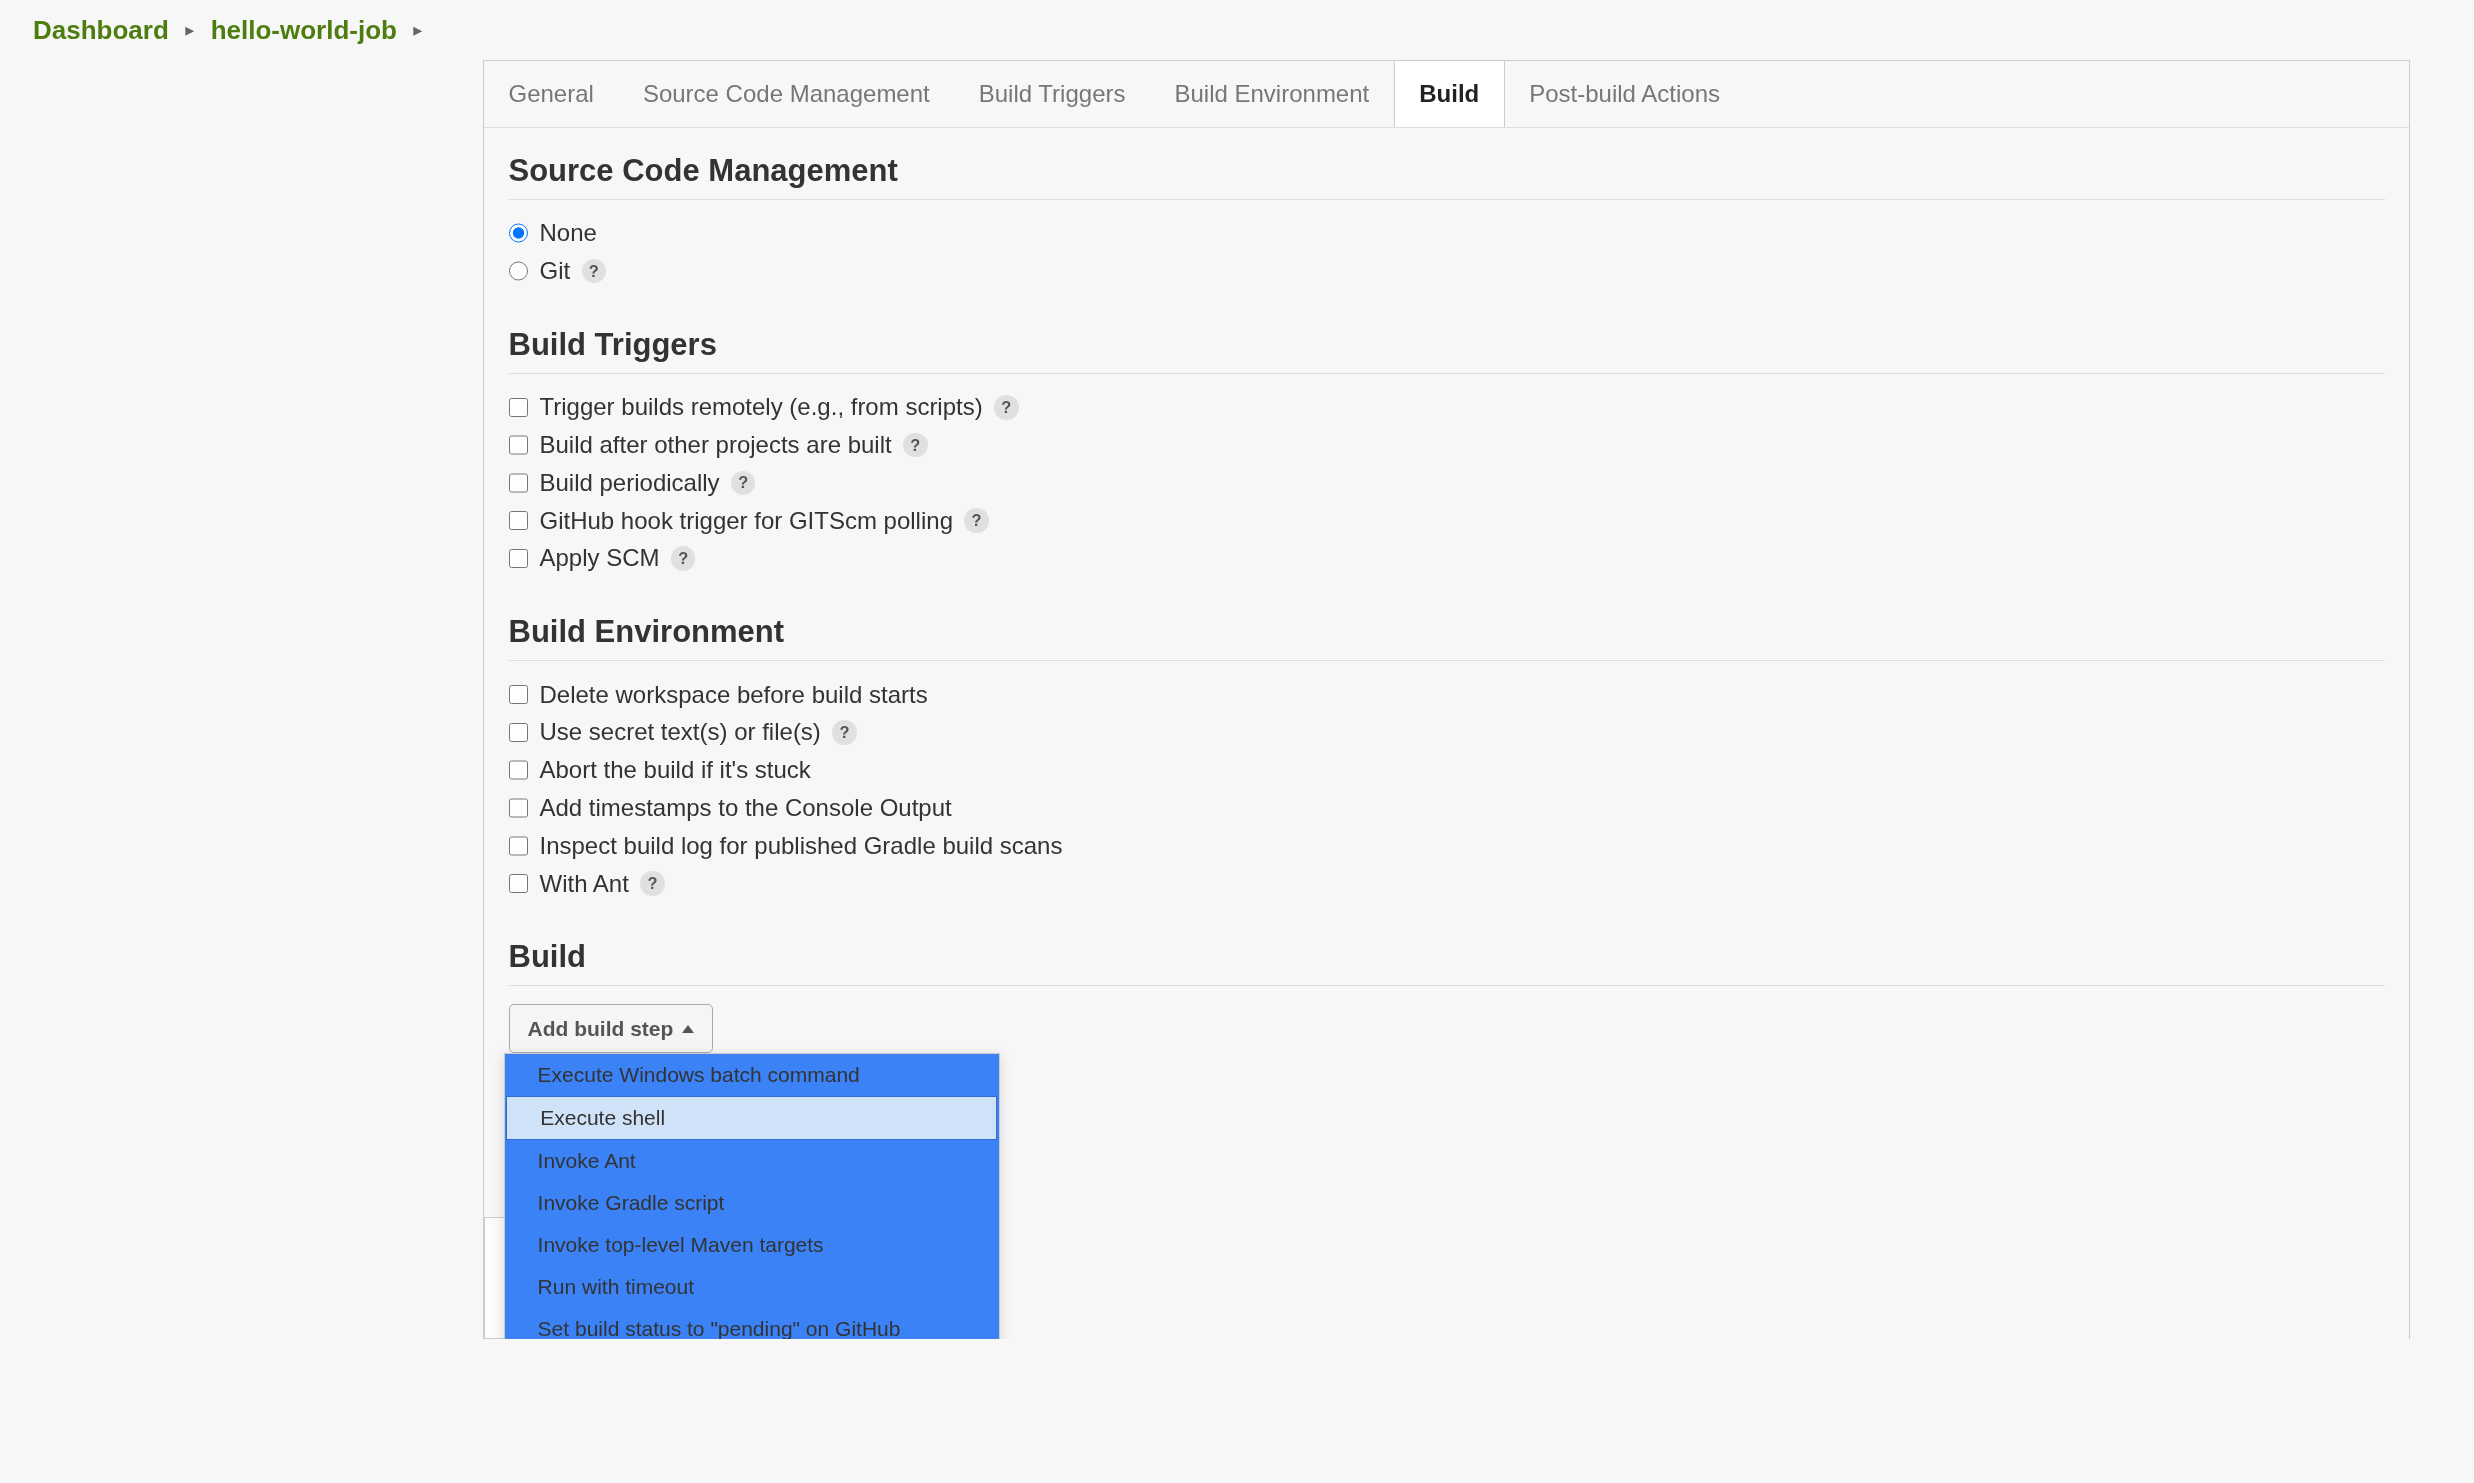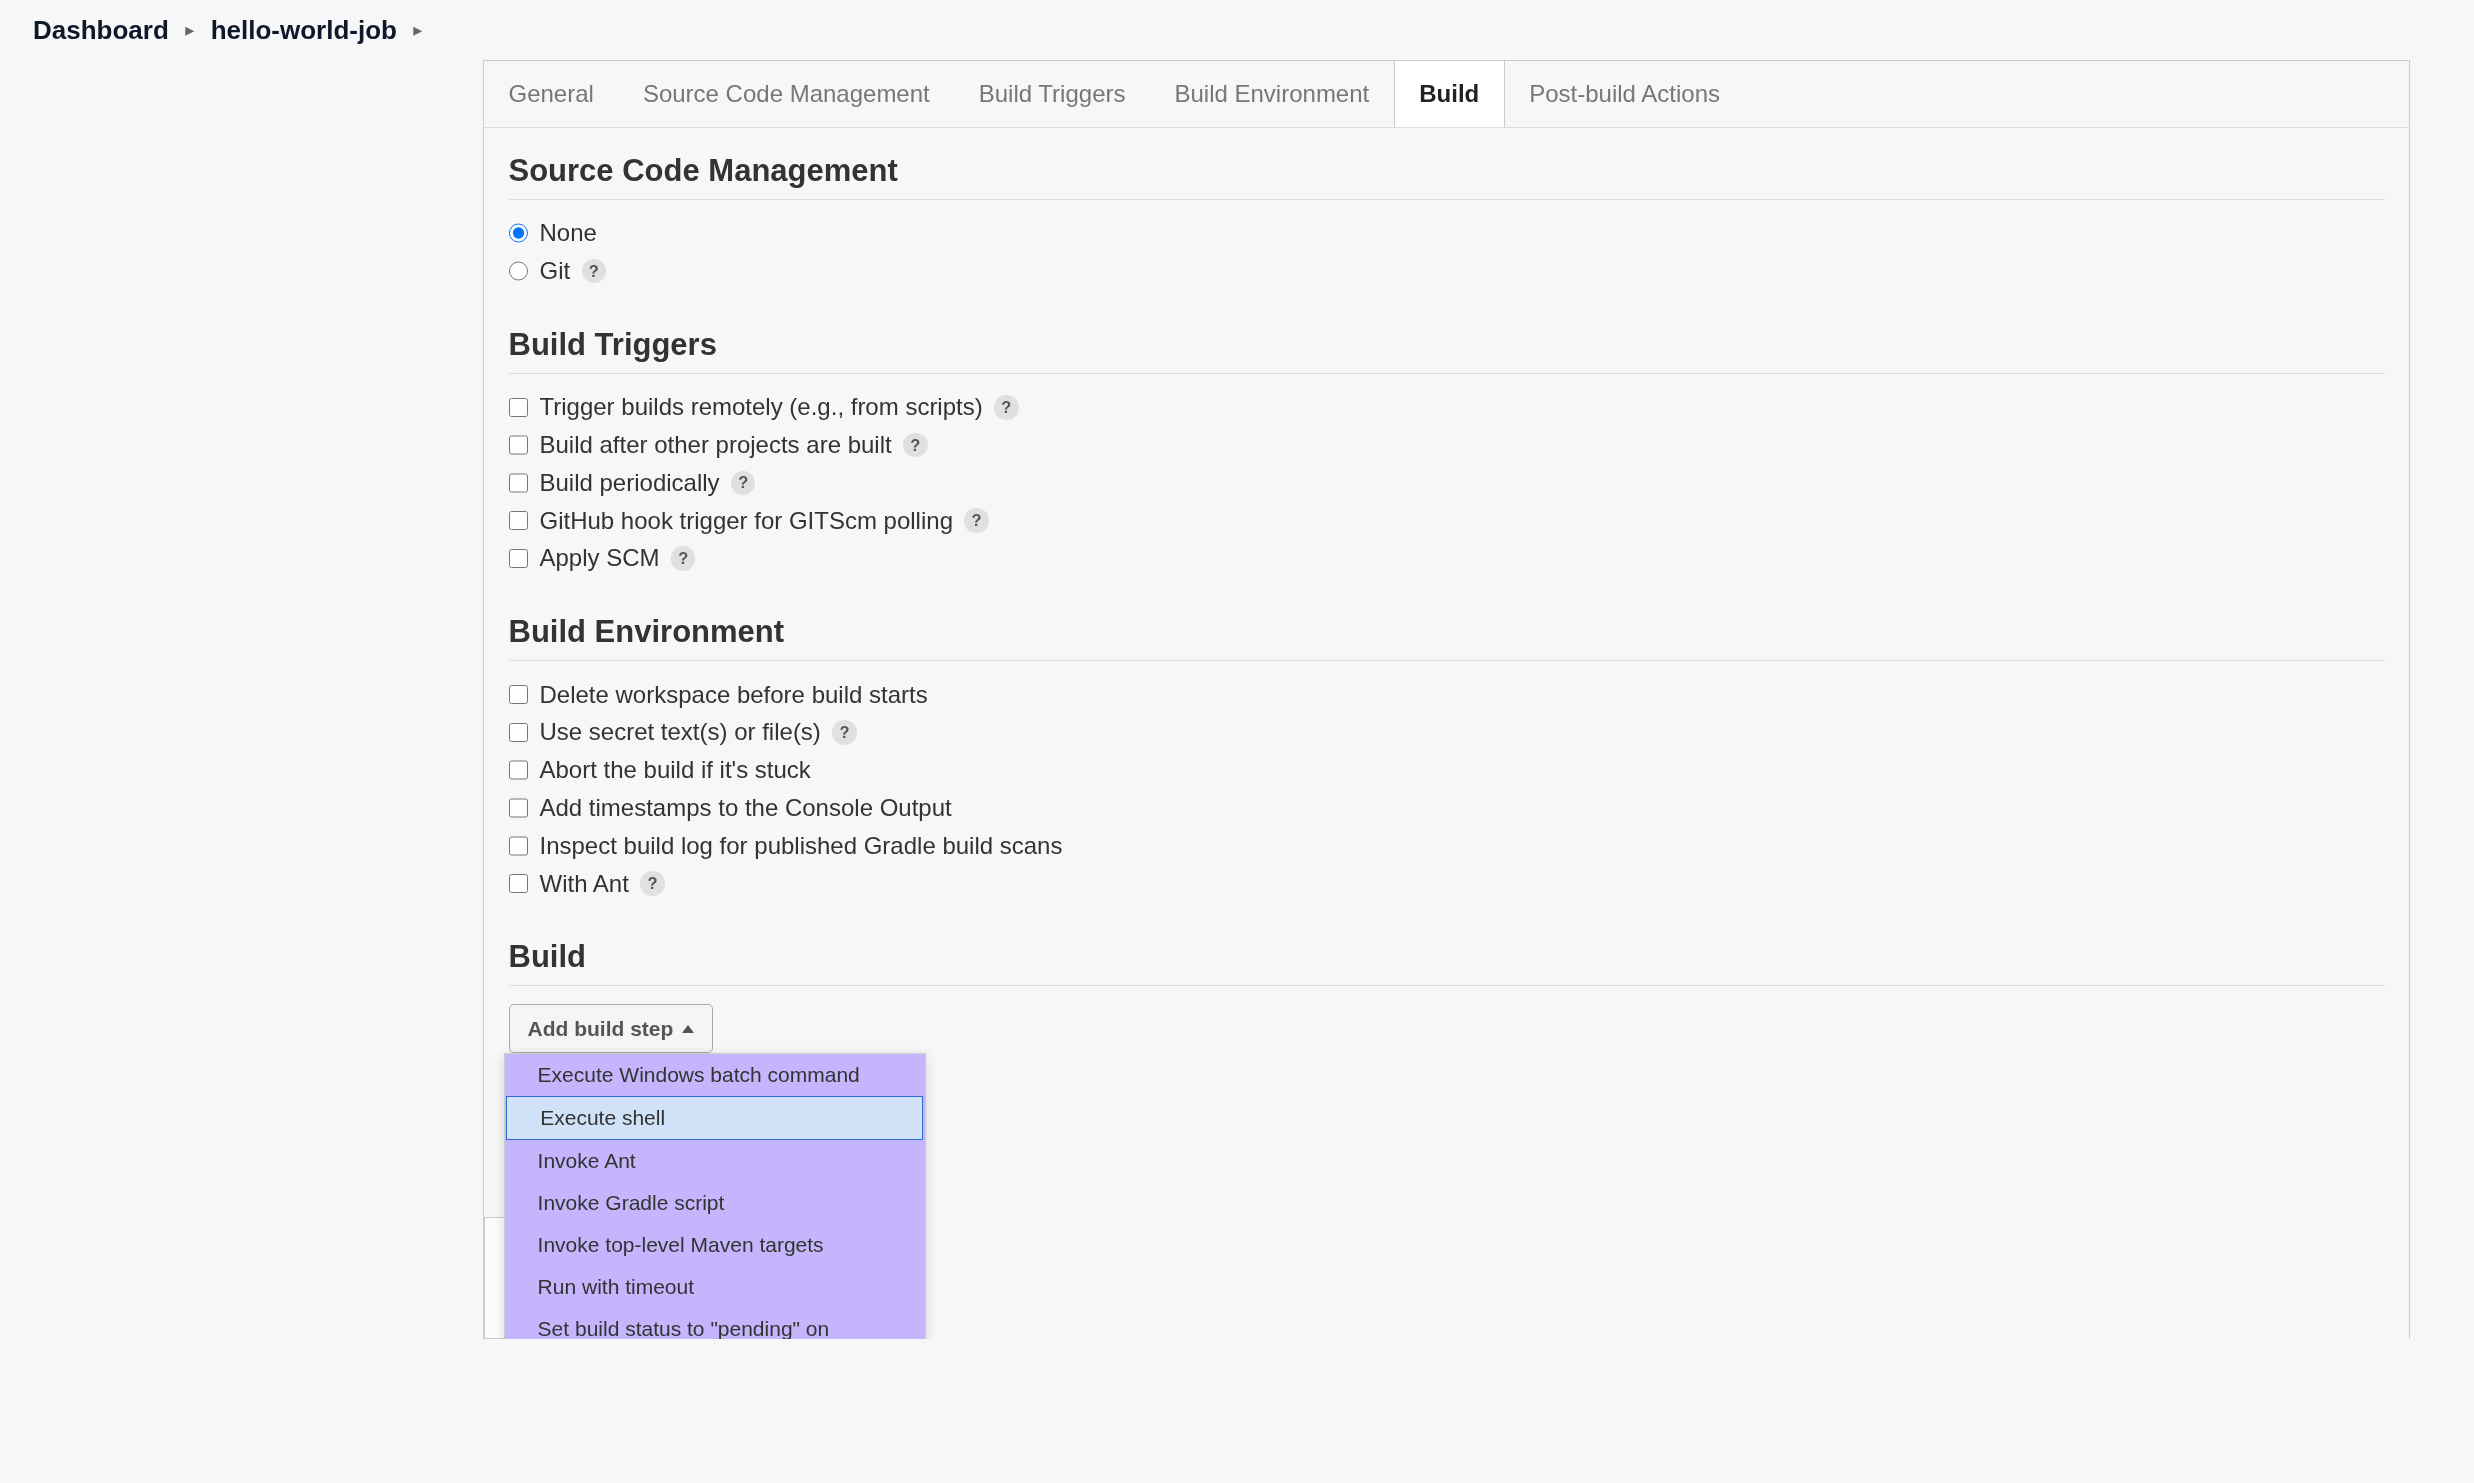--- a/index.html
+++ b/index.html
@@ -11,21 +11,21 @@
 }
 .breadcrumb {
   display: flex;
   align-items: center;
   padding: 14.7px 33px;
   background: #f7f7f7;
   gap: 16.4px;
 }
 .breadcrumb-item {
   font-weight: 600;
-  color: #0f172a;
+  color: #4d7c0f;
   font-size: 26px;
 }
 .breadcrumb-sep {
   font-size: 18px;
   color: #666;
 }
 .container {
   margin: 0 auto;
   width: 1927px;
   margin-left: 483px;
@@ -117,22 +117,22 @@
   display: inline-block;
   width: 0; height: 0;
   border-left: 6.5px solid transparent;
   border-right: 6.5px solid transparent;
   border-bottom: 8.2px solid #555;
 }
 .dropdown {
   position: absolute;
   top: 49px;
   left: -4.9px;
-  width: 422px;
-  background: #c4b5fd;
+  width: 496px;
+  background: #3b82f6;
   border: 0.8px solid #ccc;
   box-shadow: 0 3.3px 11.4px rgba(0,0,0,0.15);
   z-index: 10;
 }
 .dropdown-item {
   padding: 9px 33px;
   font-size: 21px;
   cursor: pointer;
 }
 .dropdown-item.highlight {

